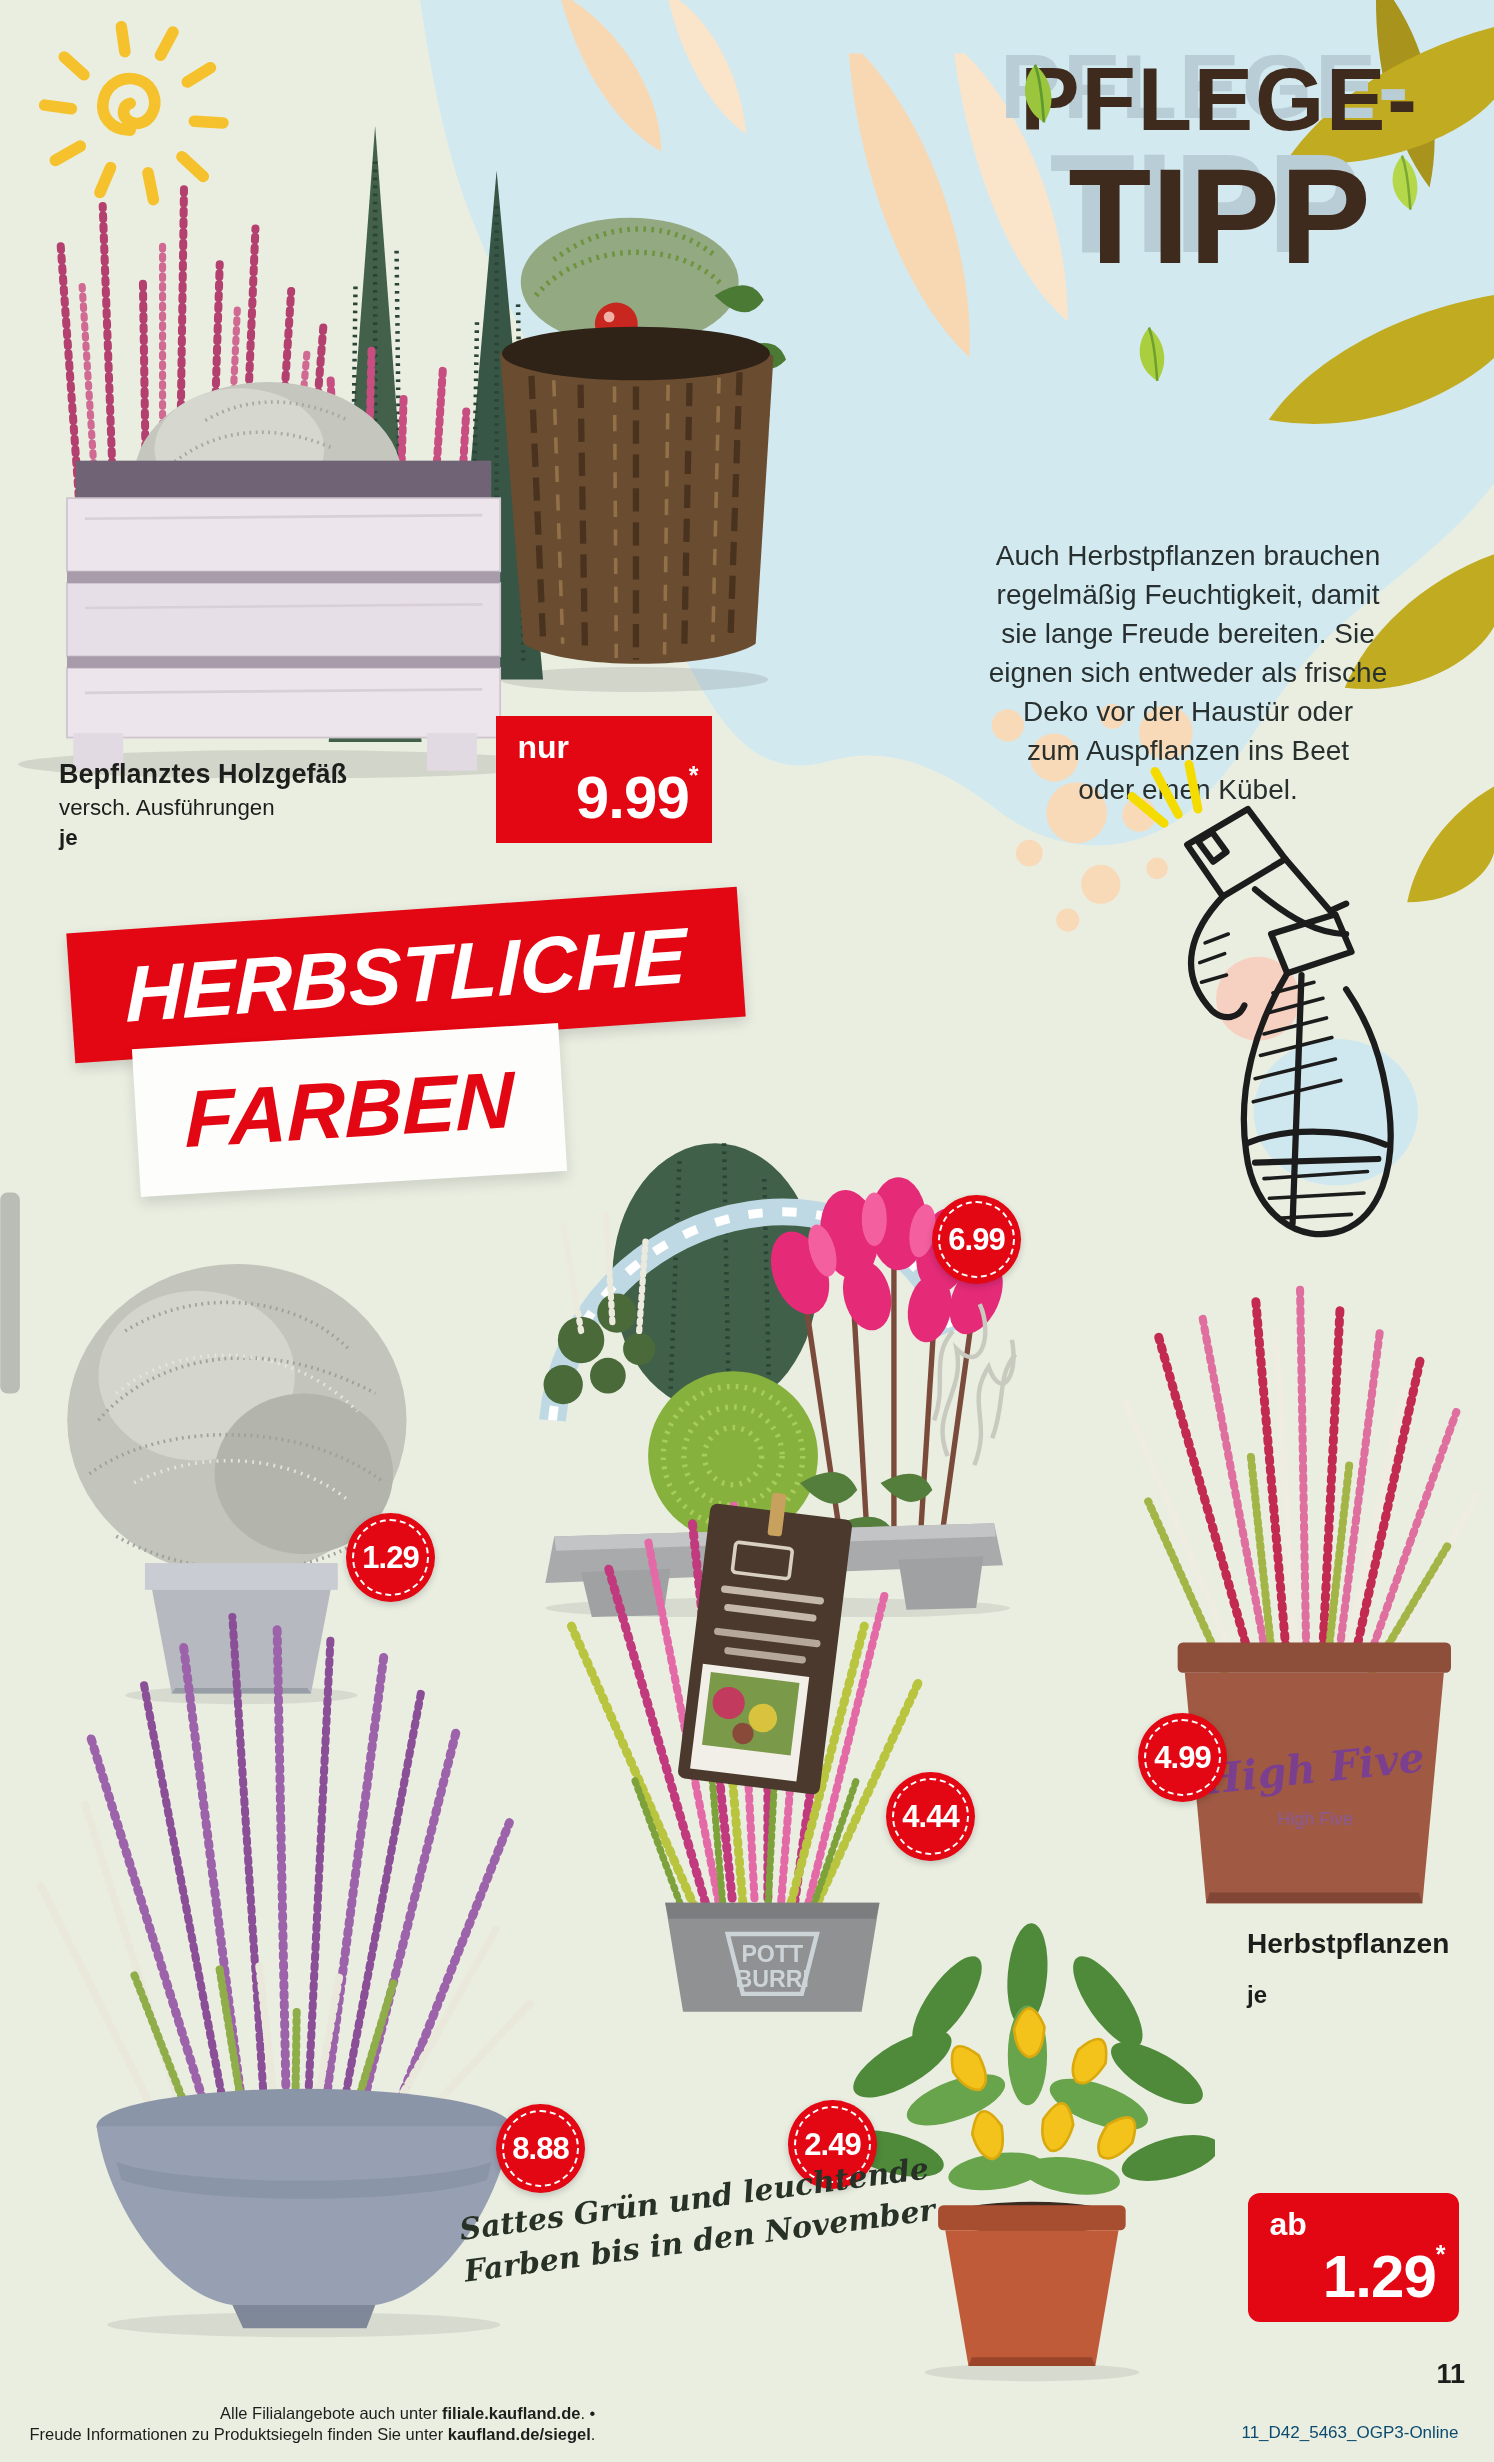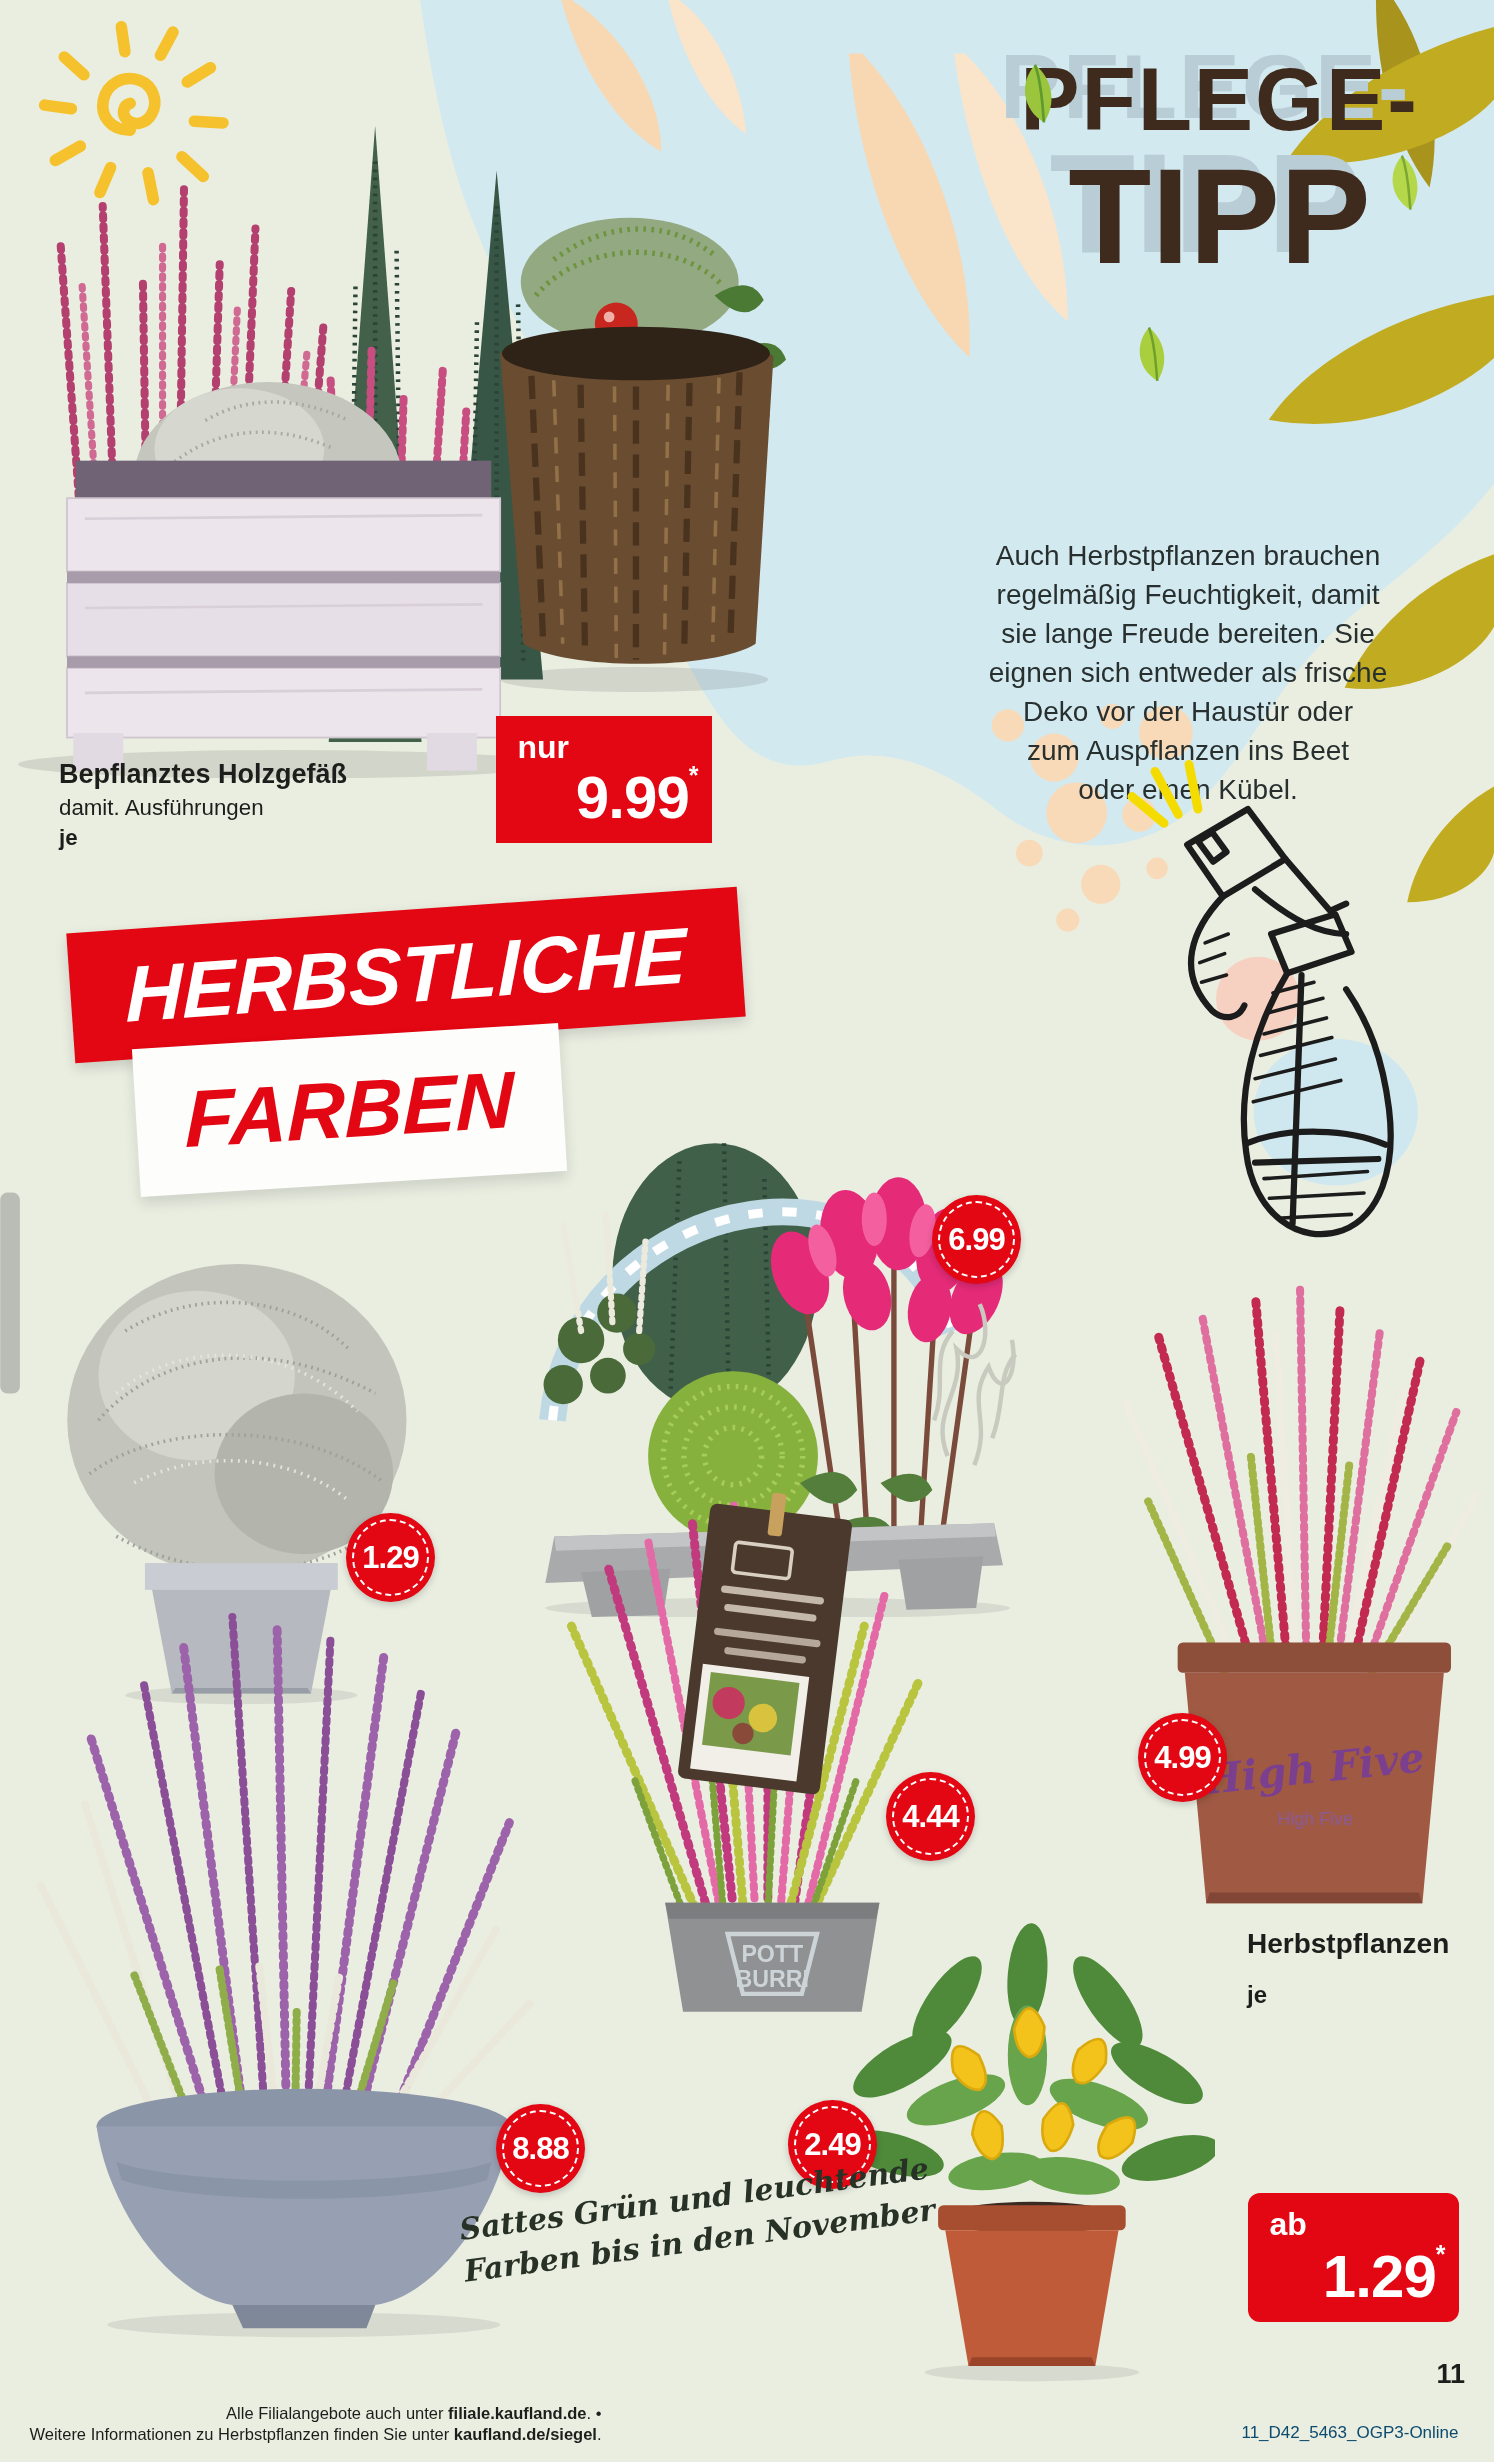--- a/index.html
+++ b/index.html
@@ -246,21 +246,21 @@
   <div class="abs tip-body" style="left:880px;top:536px;">Auch Herbstpflanzen brauchen
 regelmäßig Feuchtigkeit, damit
 sie lange Freude bereiten. Sie
 eignen sich entweder als frische
 Deko vor der Haustür oder
 zum Auspflanzen ins Beet
 oder einen Kübel.</div>
 
   <div class="abs prod-label" style="left:59px;top:759px;">
     <div class="name">Bepflanztes Holzgefäß</div>
-    <div class="variant">damit. Ausführungen</div>
+    <div class="variant">versch. Ausführungen</div>
     <div class="unit">je</div>
   </div>
 
   <div class="abs price-box" style="left:496px;top:716px;width:216px;height:127px;">
     <span class="prefix">nur</span>
     <span class="amount"><span>9.99</span><span class="ast">*</span></span>
   </div>
 
   <div class="abs banner-red" style="left:70px;top:910px;width:672px;height:130px;transform:rotate(-4deg);">
     <span>HERBSTLICHE</span>
@@ -579,19 +579,19 @@
     <div class="unit">je</div>
   </div>
 
   <div class="abs price-box" style="left:1248px;top:2193px;width:211px;height:129px;border-radius:12px;">
     <span class="prefix">ab</span>
     <span class="amount"><span>1.29</span><span class="ast">*</span></span>
   </div>
 
   <div class="abs footer" style="left:29.5px;top:2403px;">
     <div><span>Alle Filialangebote auch unter </span><b>filiale.kaufland.de</b><span>. •</span></div>
-    <div><span>Weitere Informationen zu Herbstpflanzen finden Sie unter </span><b>kaufland.de/siegel</b><span>.</span></div>
+    <div><span>Freude Informationen zu Produktsiegeln finden Sie unter </span><b>kaufland.de/siegel</b><span>.</span></div>
   </div>
   <div class="abs pagenum" style="left:1394px;top:2359px;width:71px;">11</div>
   <div class="abs code" style="left:1233px;top:2423px;width:234px;">11_D42_5463_OGP3-Online</div>
 
 </div>
 
 
 </body></html>

